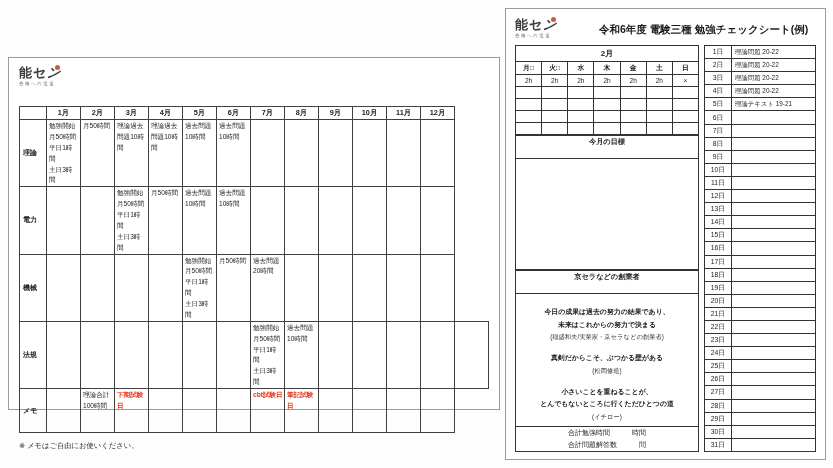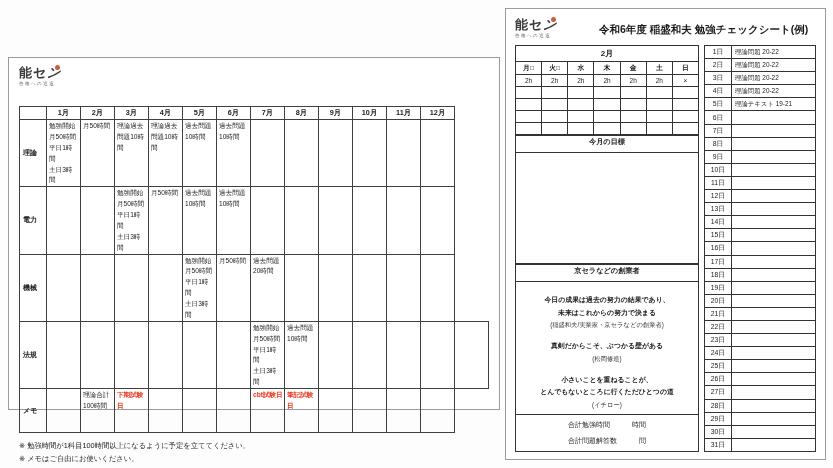--- a/index.html
+++ b/index.html
@@ -41,21 +41,21 @@
   .check-left { width:184px; display:flex; flex-direction:column; }
   .check-right { flex:1; }
 
   .cal-table { width:100%; }
   .cal-table th, .cal-table td { border:1px solid #333; text-align:center; vertical-align:middle; padding:0; }
   .cal-month { height:16px; font-size:8px; font-weight:bold; }
   .cal-weekday td { height:13px; font-size:6.8px; font-weight:bold; border-bottom:1.5px solid #333; }
   .cal-hours td { height:12px; font-size:6.5px; }
   .cal-empty td { height:12px; }
 
-  .section-header { border:1px solid #333; border-top:1.5px solid #333; height:18px; line-height:12px; text-align:center; font-size:7.2px; font-weight:bold; }
+  .section-header { border:1px solid #333; border-top:1.5px solid #333; height:24px; line-height:12px; text-align:center; font-size:7.2px; font-weight:bold; }
   .goal-box { border:1px solid #333; border-top:none; height:111px; }
   .quotes-box { border:1px solid #333; border-top:none; height:133px; padding-top:12px; }
   .quote { margin-bottom:9px; }
   .q-line { font-size:6.9px; font-weight:bold; text-align:center; line-height:12.5px; }
   .q-author { font-size:6.3px; text-align:center; line-height:12px; color:#333; }
   .results-box { border:1px solid #333; border-top:none; flex:1; display:flex; flex-direction:column; justify-content:space-evenly; }
   .result-row { display:flex; justify-content:center; align-items:center; font-size:7px; }
   .result-blank { display:inline-block; width:22px; }
 
   .day-table { width:100%; height:100%; }
@@ -184,35 +184,34 @@
             <td class="red">筆記試験日</td>
             <td></td>
             <td></td>
             <td></td>
             <td></td>
           </tr>
         </tbody>
     </table>
 
     <div class="plan-notes" id="plan-notes">
-        <div class="plan-note">※ 勉強時間が1科目100時間以上になるように予定を立ててください。</div>
         <div class="plan-note">※ メモはご自由にお使いください。</div>
       </div>
   </section>
 
   <section class="panel check">
     <div class="sheet-header">
       <div class="logo">
         <div class="logo-main">
           <span>能セ</span><span class="logo-accent">ン</span>
           <span class="logo-dot"></span>
         </div>
         <div class="logo-tagline">合格への近道</div>
       </div>
-      <h1 class="sheet-title">令和6年度 稲盛和夫 勉強チェックシート(例)</h1>
+      <h1 class="sheet-title">令和6年度 電験三種 勉強チェックシート(例)</h1>
     </div>
 
     <div class="check-body">
       <div class="check-left">
         <table class="cal-table">
           <tbody id="cal-body">
               <tr>
                 <th class="cal-month" colspan="7">2月</th>
               </tr>
               <tr class="cal-weekday">

